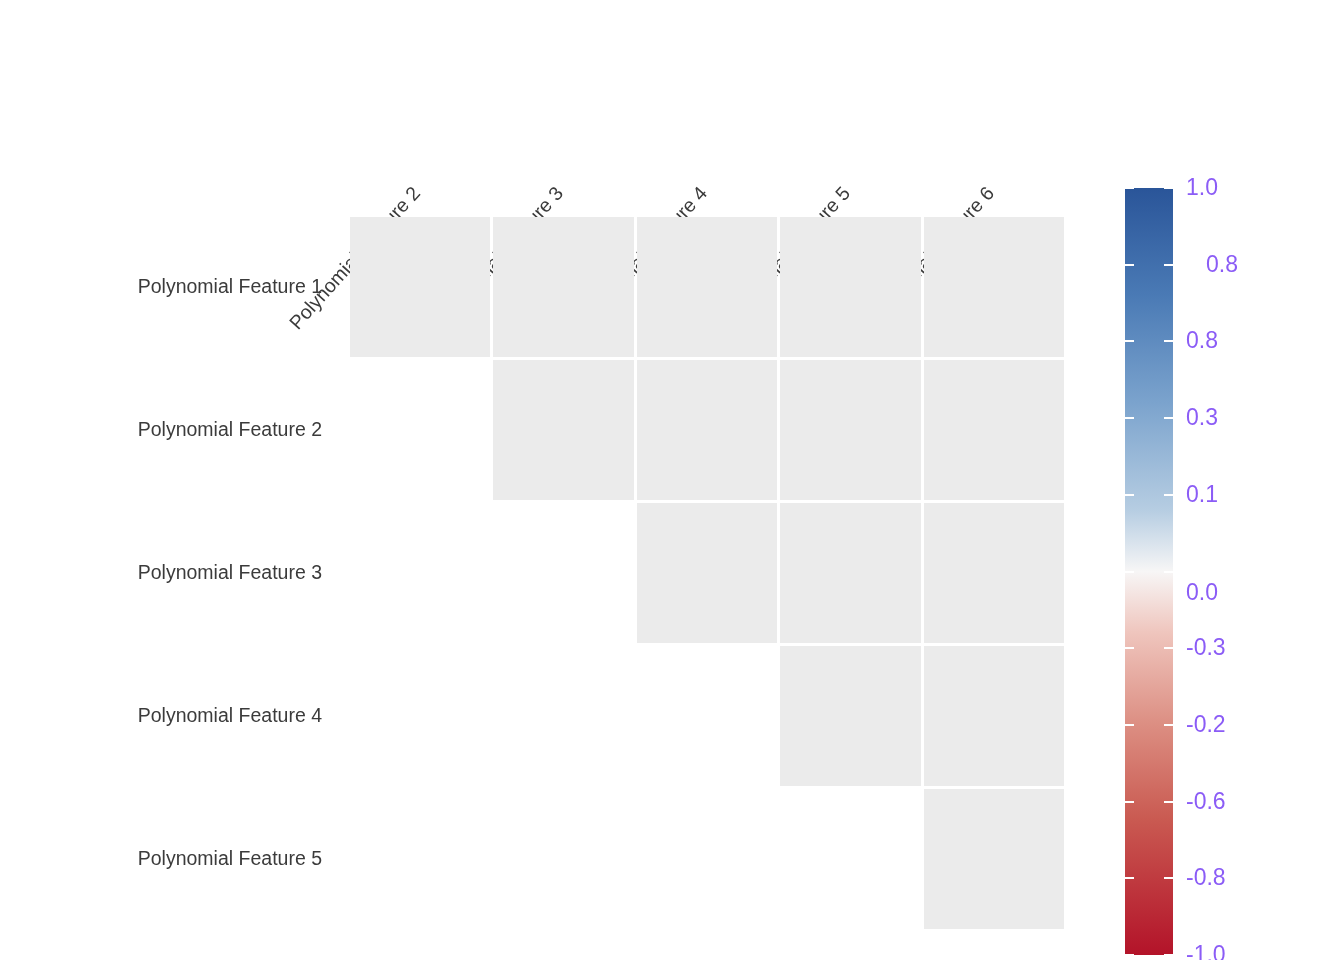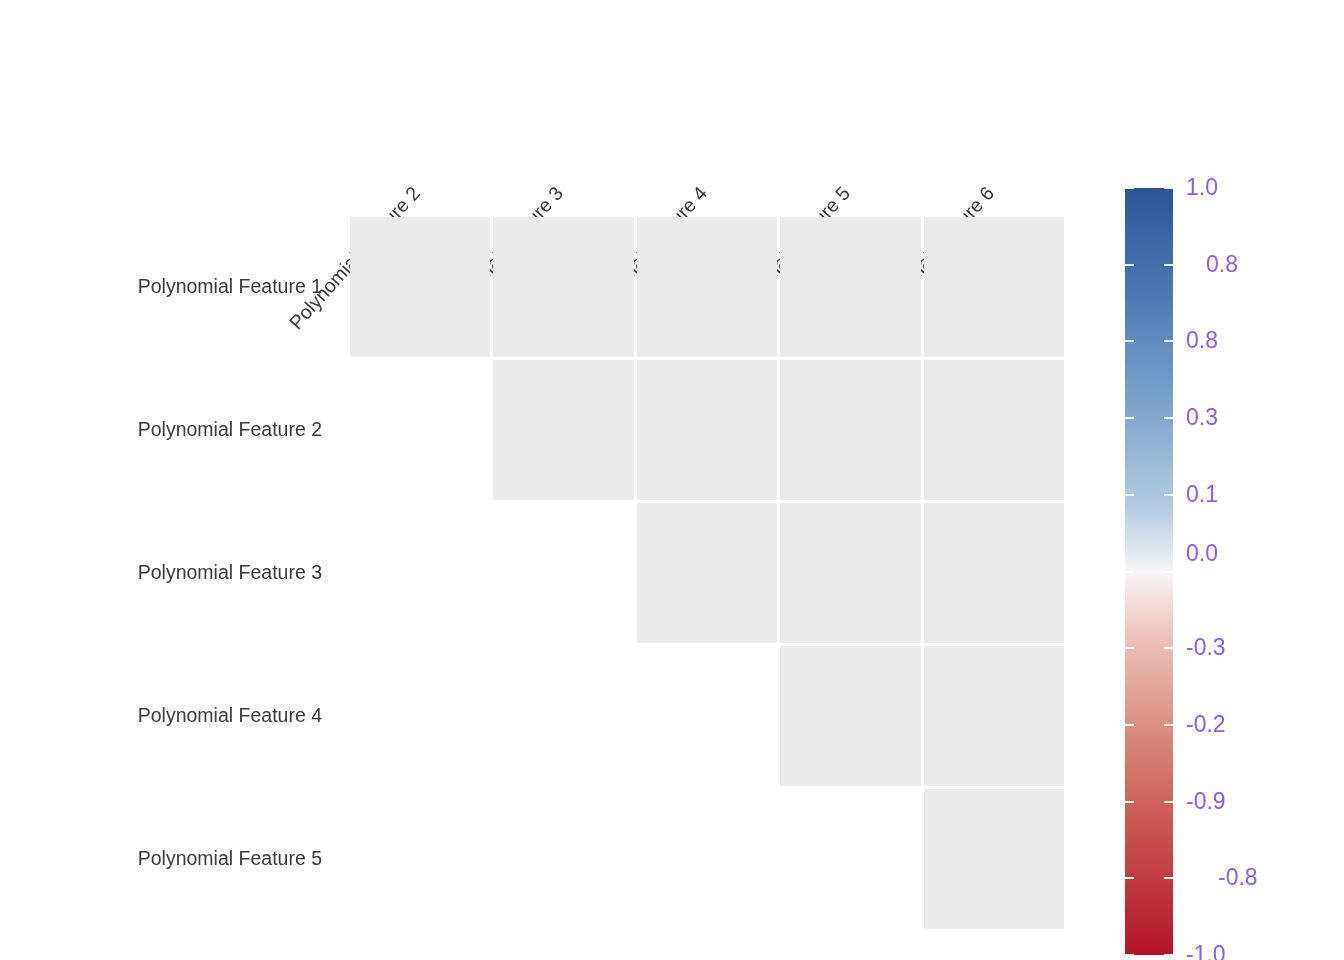--- a/index.html
+++ b/index.html
@@ -169,21 +169,21 @@
         <div class="cb-tick left" style="top: 766px;"></div>
         <div class="cb-tick right" style="top: 766px;"></div>
       </div>
   </div>
   <div id="colorbar-labels">
       <div class="cb-label" style="top: 176px;">1.0</div>
       <div class="cb-label" style="top: 252.7px; margin-left: 20px;">0.8</div>
       <div class="cb-label" style="top: 329.4px;">0.8</div>
       <div class="cb-label" style="top: 406.1px;">0.3</div>
       <div class="cb-label" style="top: 482.8px;">0.1</div>
-      <div class="cb-label" style="top: 542px;">0.0</div>
+      <div class="cb-label" style="top: 581px;">0.0</div>
       <div class="cb-label" style="top: 636.2px;">-0.3</div>
       <div class="cb-label" style="top: 712.9px;">-0.2</div>
-      <div class="cb-label" style="top: 789.6px;">-0.9</div>
-      <div class="cb-label" style="top: 866.3px; margin-left: 32px;">-0.8</div>
+      <div class="cb-label" style="top: 789.6px;">-0.6</div>
+      <div class="cb-label" style="top: 866.3px;">-0.8</div>
       <div class="cb-label" style="top: 943px;">-1.0</div>
     </div>
 
 </div>
 
 </body></html>

